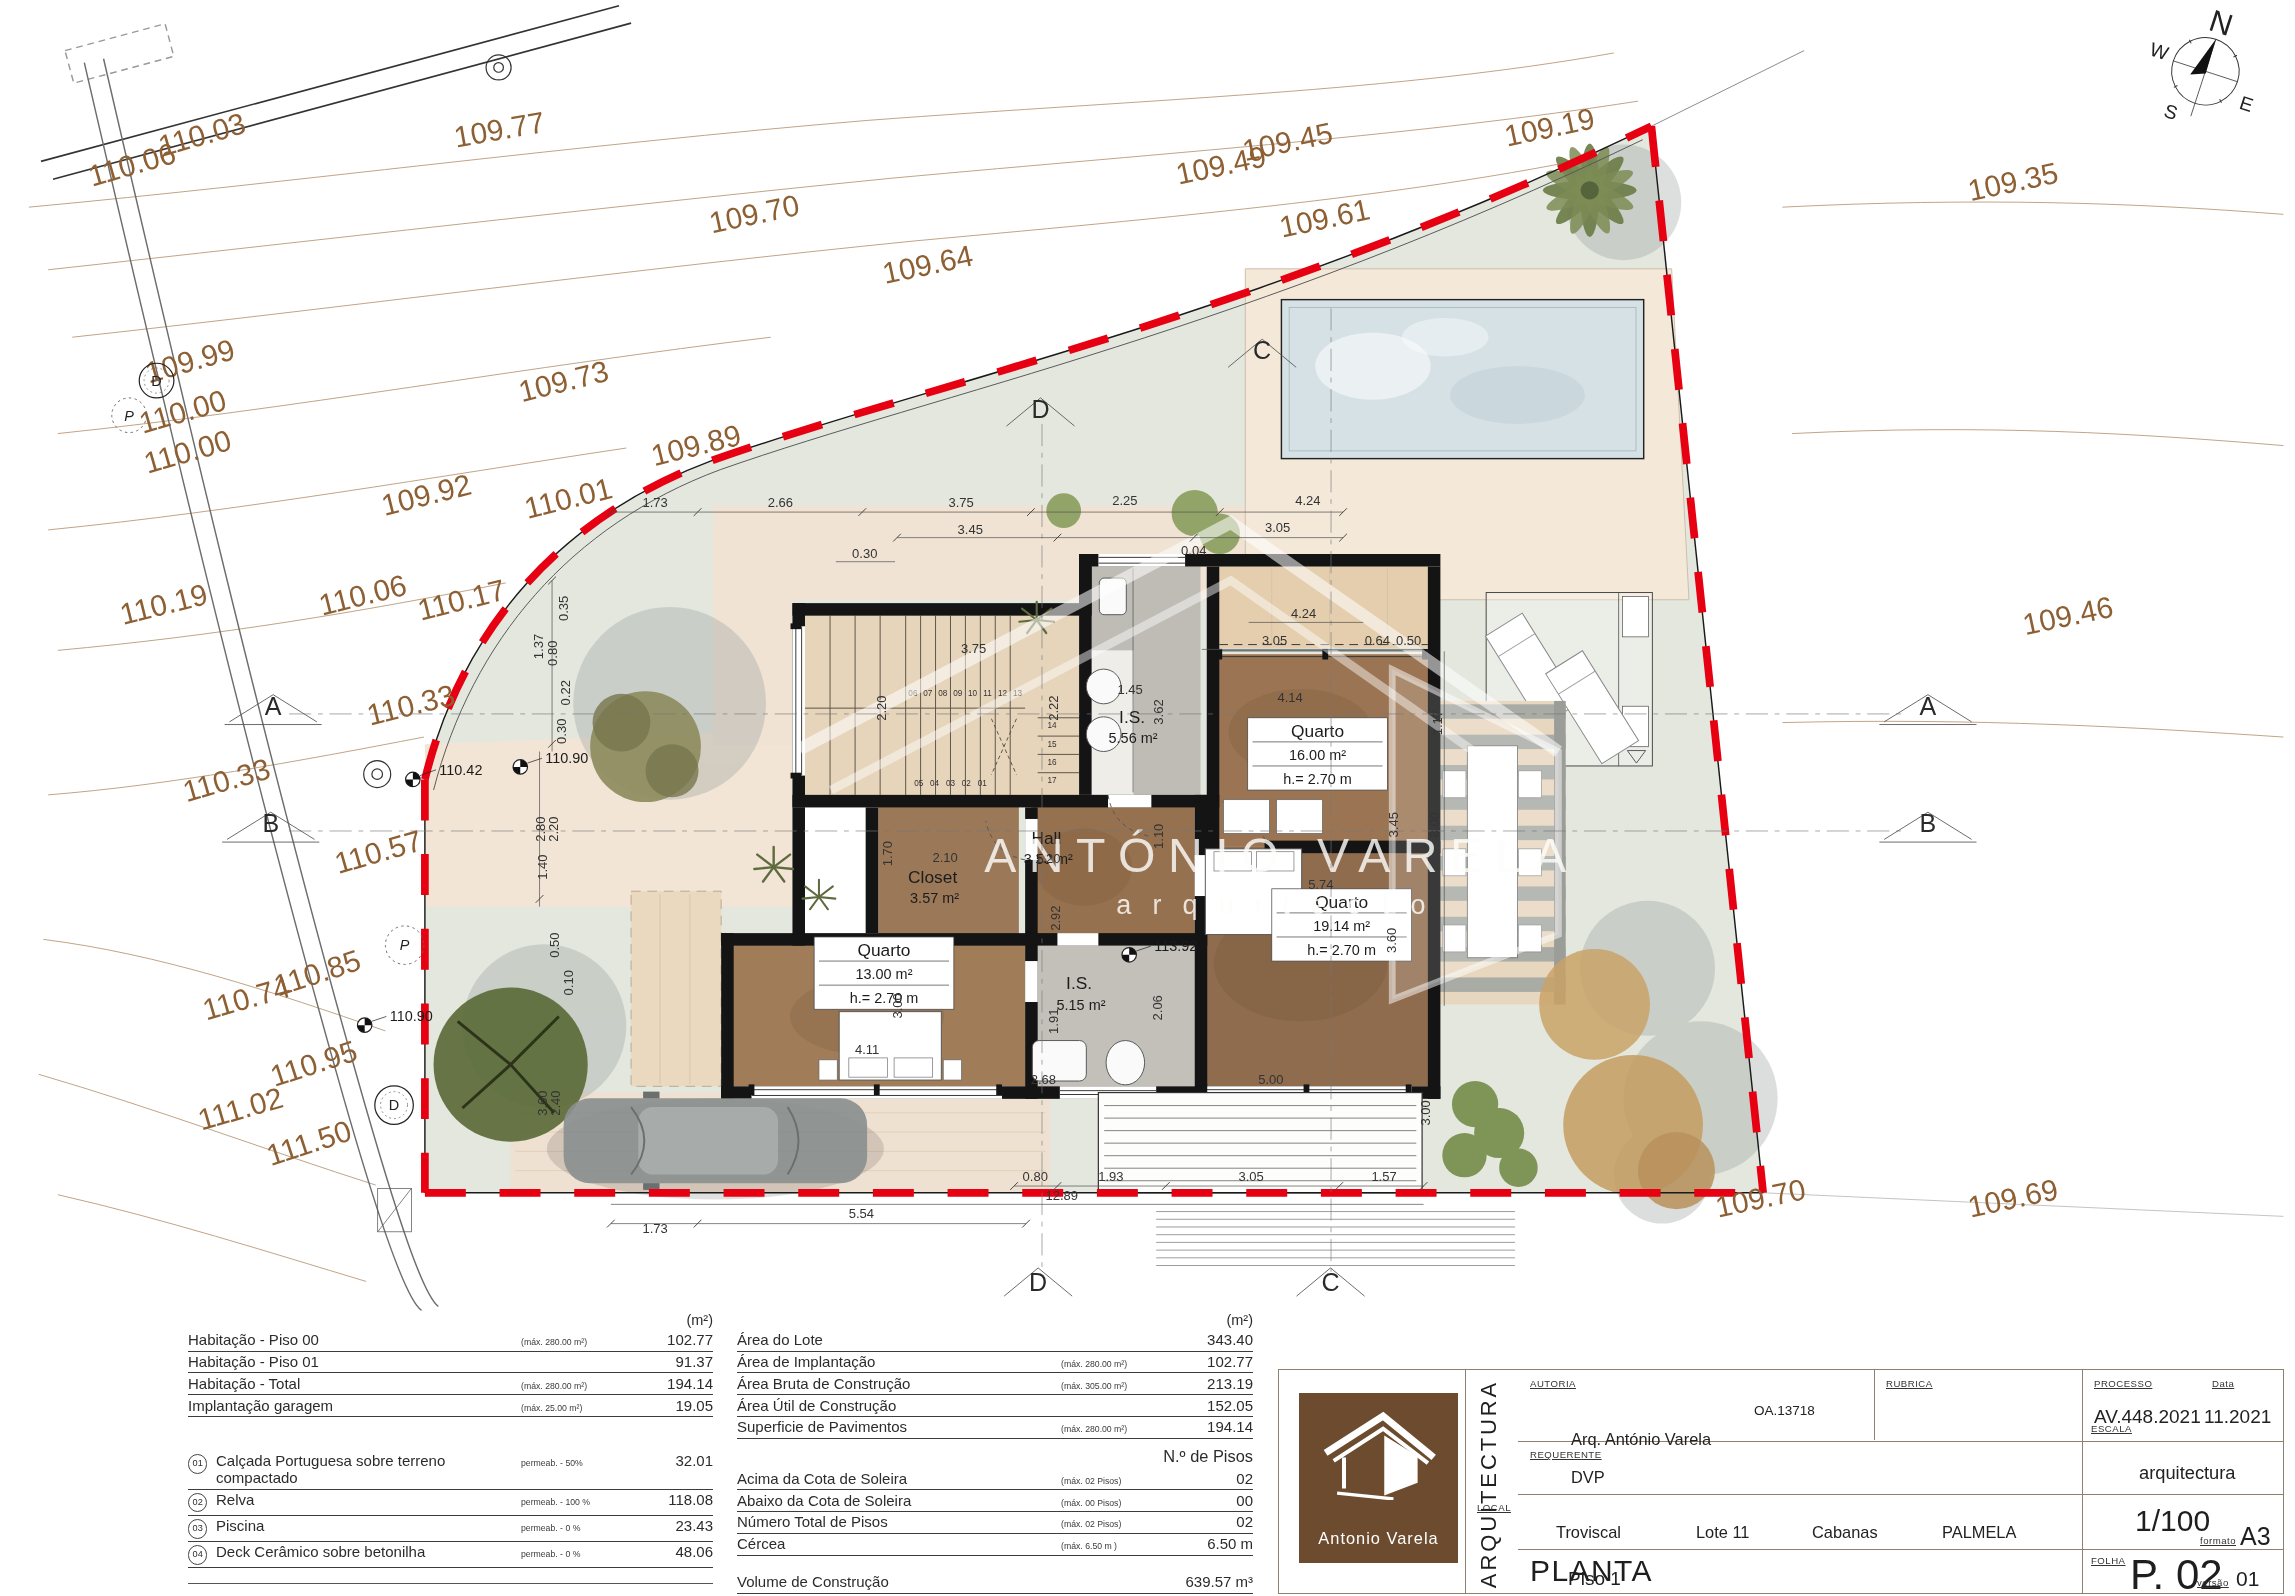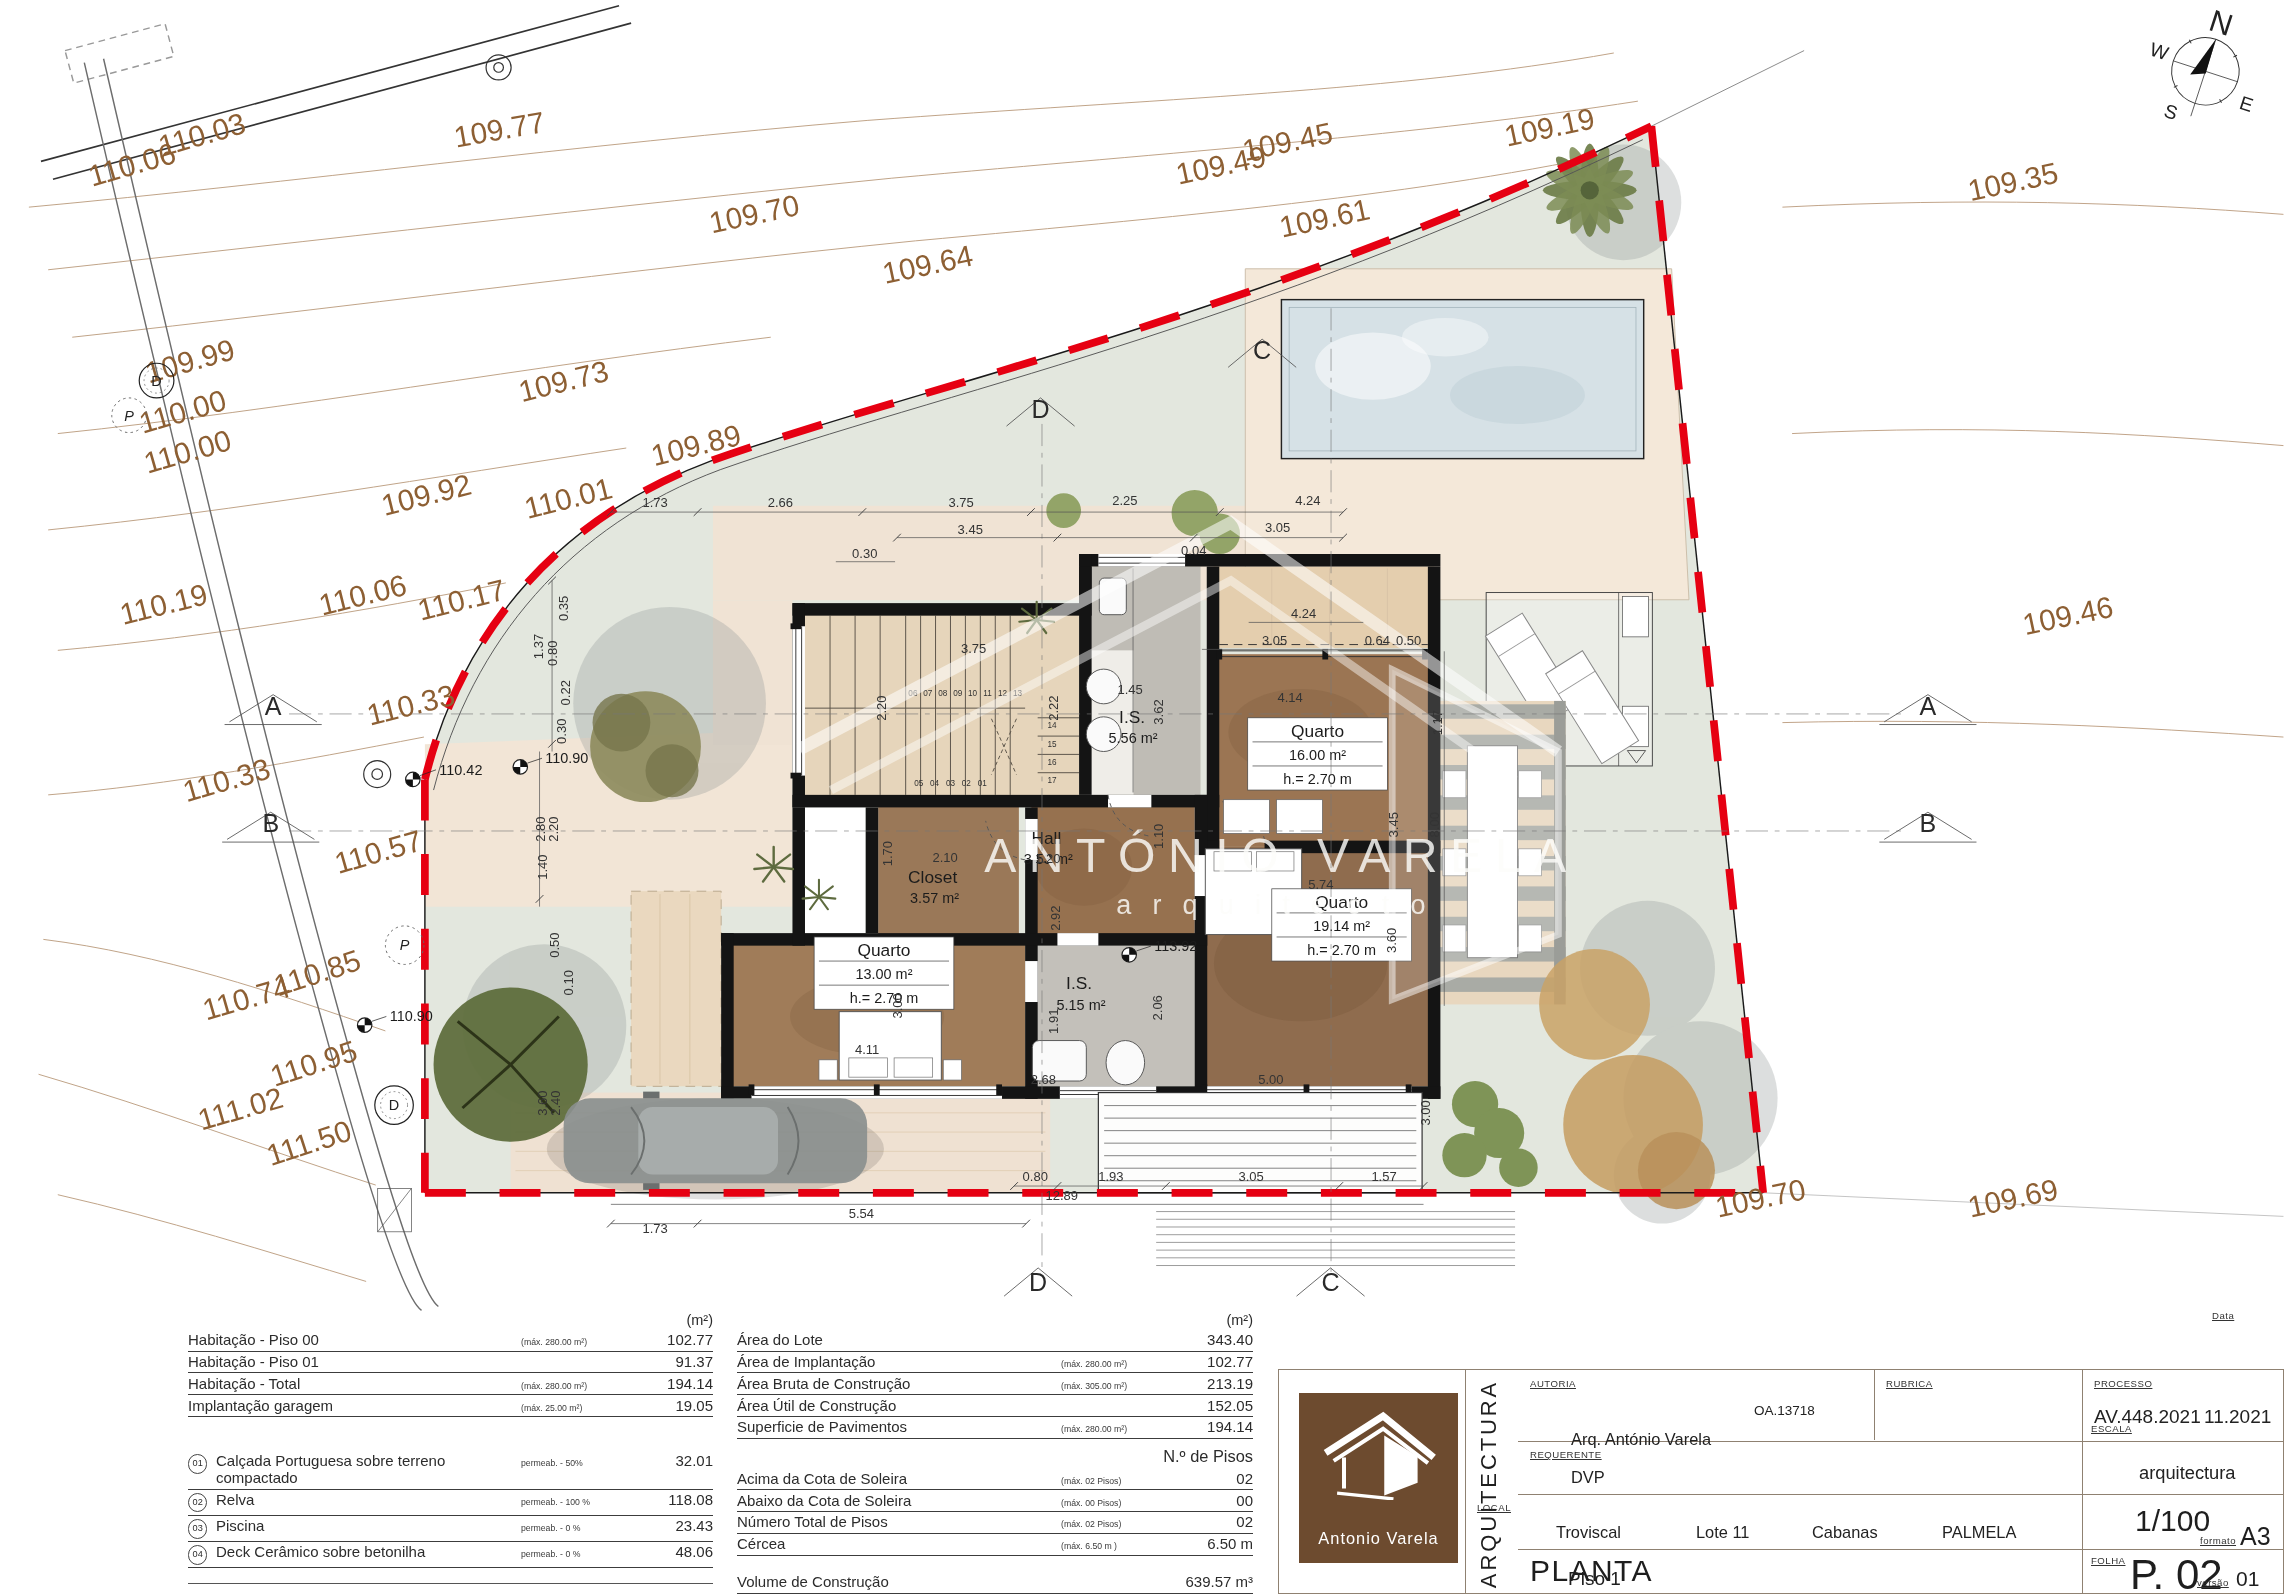--- a/index.html
+++ b/index.html
@@ -835,21 +835,21 @@
   <div class="tb-val" style="left:1556px;top:1523px;">Troviscal</div>
   <div class="tb-val" style="left:1696px;top:1523px;">Lote 11</div>
   <div class="tb-val" style="left:1812px;top:1523px;">Cabanas</div>
   <div class="tb-val" style="left:1942px;top:1523px;">PALMELA</div>
 
   <div class="tb-big" style="left:1530px;top:1554px;font-size:30px;letter-spacing:1.4px;text-align:right;">PLANTA</div>
   <div class="tb-big" style="left:1568px;top:1588px;font-size:19px;transform:translateY(-100%);top:1590px;">Piso 1</div>
 
   <div class="tb-lab" style="left:2094px;top:1378px;">PROCESSO</div>
   <div class="tb-val" style="left:2094px;top:1406px;font-size:19px;">AV.448.2021</div>
-  <div class="tb-lab" style="left:2212px;top:1310px;">Data</div>
+  <div class="tb-lab" style="left:2212px;top:1378px;">Data</div>
   <div class="tb-val" style="left:2204px;top:1406px;font-size:19px;">11.2021</div>
 
   <div class="tb-val" style="left:2139px;top:1462px;font-size:18.3px;">arquitectura</div>
 
   <div class="tb-lab" style="left:2091px;top:1423px;text-align:right;">ESCALA</div>
   <div class="tb-big" style="left:2135px;top:1504px;font-size:30px;">1/100</div>
   <div class="tb-lab" style="left:2200px;top:1535px;">formato</div>
   <div class="tb-big" style="left:2240px;top:1522px;font-size:25px;">A3</div>
 
   <div class="tb-lab" style="left:2091px;top:1555px;">FOLHA</div>

